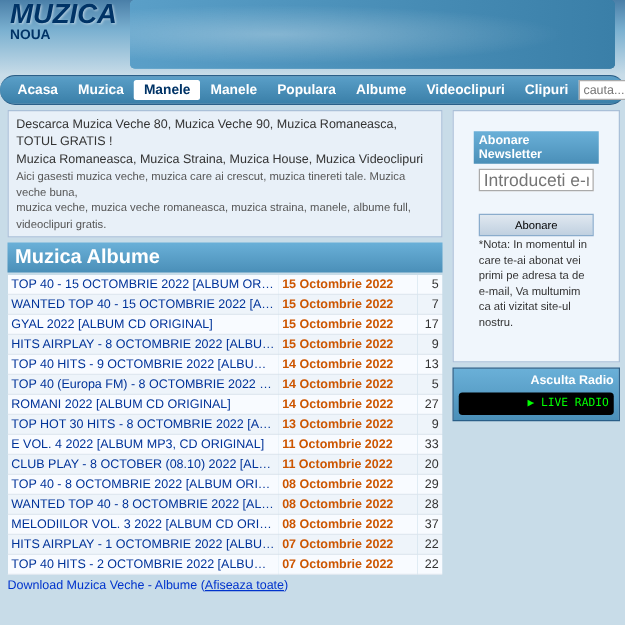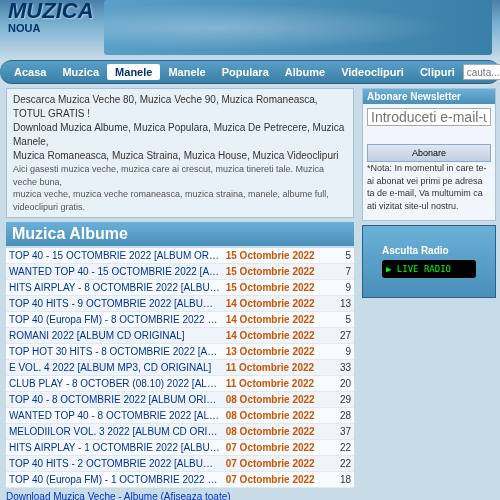--- a/index.html
+++ b/index.html
@@ -184,21 +184,21 @@
       width: 140px;
       padding: 4px 4px 4px 2px;
       display: flex;
       flex-direction: column;
       gap: 4px;
     }
 
     .sidebar-box {
       background: #f0f6fc;
       border: 1px solid #aac0d8;
-      padding: 4px;
+      padding: 20px;
     }
     .sidebar-box-title {
       background: linear-gradient(to bottom, #6ab0d8, #4a8fb8);
       color: white;
       font-size: 10px;
       font-weight: bold;
       padding: 2px 4px;
       margin: -4px -4px 4px -4px;
     }
     .sidebar-box p {
@@ -226,22 +226,22 @@
     }
     .sidebar-note {
       font-size: 8px;
       color: #555;
       line-height: 1.3;
     }
 
     .radio-box {
       background: linear-gradient(to bottom, #6ab0d8, #4a8fb8);
       border: 1px solid #2a5f88;
-      padding: 19px;
-      text-align: left;
+      padding: 4px;
+      text-align: right;
     }
     .radio-box-title {
       color: white;
       font-size: 10px;
       font-weight: bold;
       margin-bottom: 4px;
     }
     .radio-player {
       background: #000;
       color: #00ff00;
@@ -278,21 +278,20 @@
 </div>
 
 <div class="main-container">
 
   <div class="content">
 
     <div class="promo-text">
       <div>
         <span>Descarca Muzica Veche 80, Muzica Veche 90, Muzica Romaneasca, TOTUL GRATIS !</span>
       </div>
-      <div>Download Muzica Albume, Muzica Populara, Muzica De Petrecere, Muzica Manele,</div>
       <div>Muzica Romaneasca, Muzica Straina, Muzica House, Muzica Videoclipuri</div>
       <div style="color:#555;font-size:9px;">Aici gasesti muzica veche, muzica care ai crescut, muzica tinereti tale. Muzica veche buna,</div>
       <div style="color:#555;font-size:9px;">muzica veche, muzica veche romaneasca, muzica straina, manele, albume full, videoclipuri gratis.</div>
     </div>
 
     <div class="section-header">Muzica Albume</div>
 
     <div style="overflow:hidden;max-height:240px;">
       <table class="music-table">
         <tbody id="music-tbody">
@@ -300,20 +299,25 @@
       <td style="max-width:185px;overflow:hidden;text-overflow:ellipsis;color:#003399;cursor:pointer;">TOP 40 - 15 OCTOMBRIE 2022 [ALBUM ORIGINAL]</td>
       <td class="date-col">15 Octombrie 2022</td>
       <td class="num-col">5</td>
     </tr>
             <tr>
       <td style="max-width:185px;overflow:hidden;text-overflow:ellipsis;color:#003399;cursor:pointer;">WANTED TOP 40 - 15 OCTOMBRIE 2022 [ALBUM ORIGINAL]</td>
       <td class="date-col">15 Octombrie 2022</td>
       <td class="num-col">7</td>
     </tr>
             <tr>
+      <td style="max-width:185px;overflow:hidden;text-overflow:ellipsis;color:#003399;cursor:pointer;">GYAL 2022 [ALBUM CD ORIGINAL]</td>
+      <td class="date-col">15 Octombrie 2022</td>
+      <td class="num-col">17</td>
+    </tr>
+            <tr>
       <td style="max-width:185px;overflow:hidden;text-overflow:ellipsis;color:#003399;cursor:pointer;">HITS AIRPLAY - 8 OCTOMBRIE 2022 [ALBUM ORIGINAL]</td>
       <td class="date-col">15 Octombrie 2022</td>
       <td class="num-col">9</td>
     </tr>
             <tr>
       <td style="max-width:185px;overflow:hidden;text-overflow:ellipsis;color:#003399;cursor:pointer;">TOP 40 HITS - 9 OCTOMBRIE 2022 [ALBUM CD ORIGINAL]</td>
       <td class="date-col">14 Octombrie 2022</td>
       <td class="num-col">13</td>
     </tr>
             <tr>

